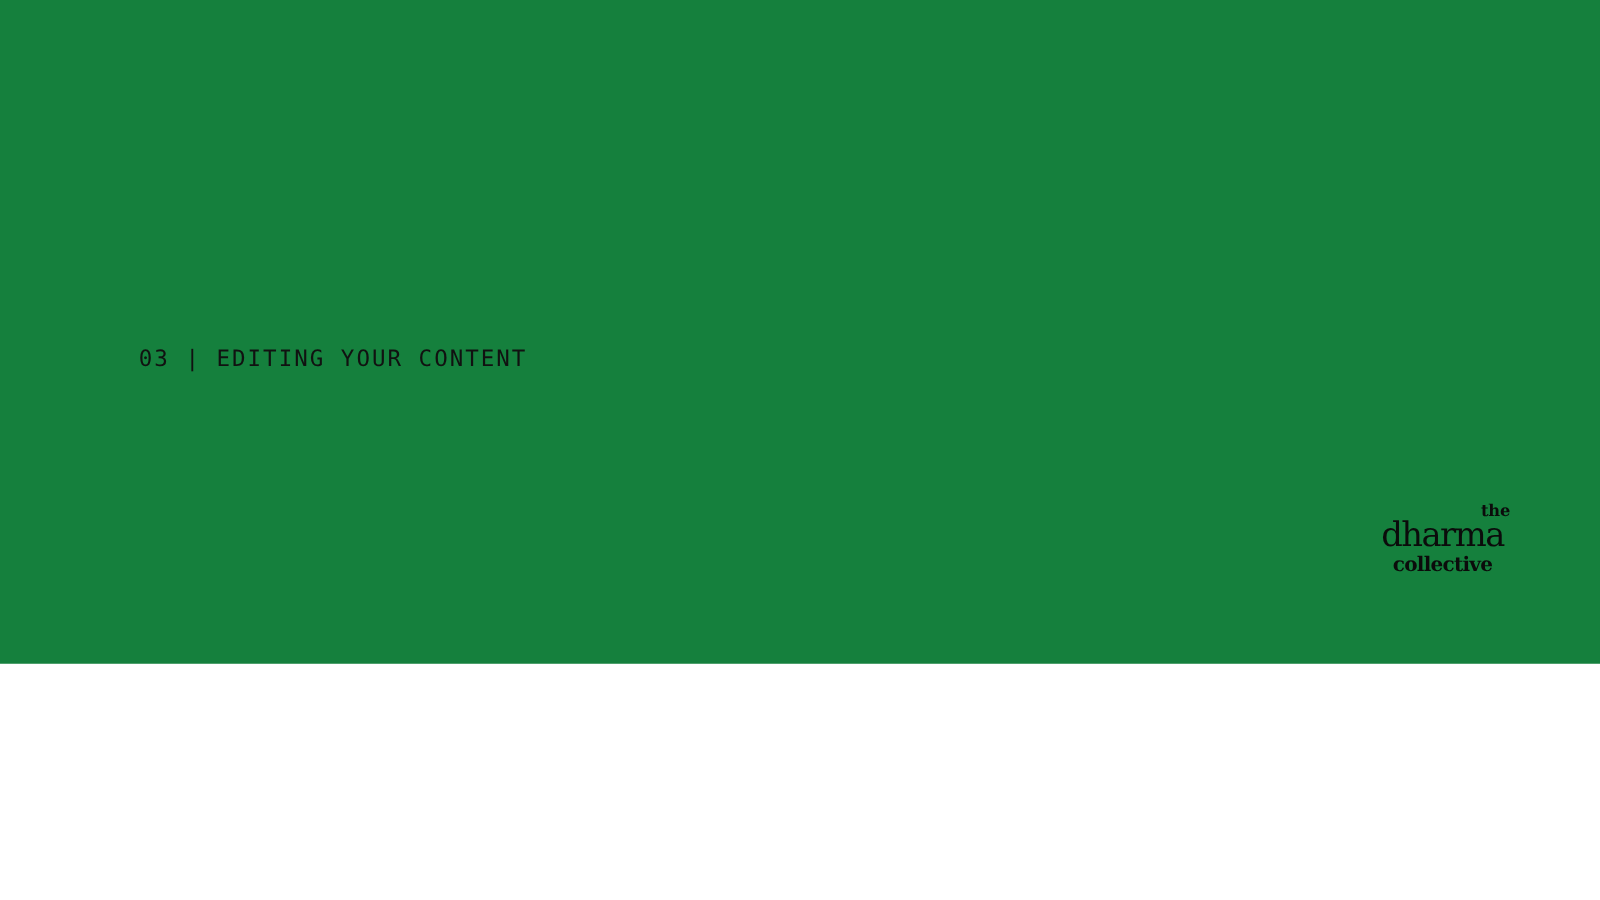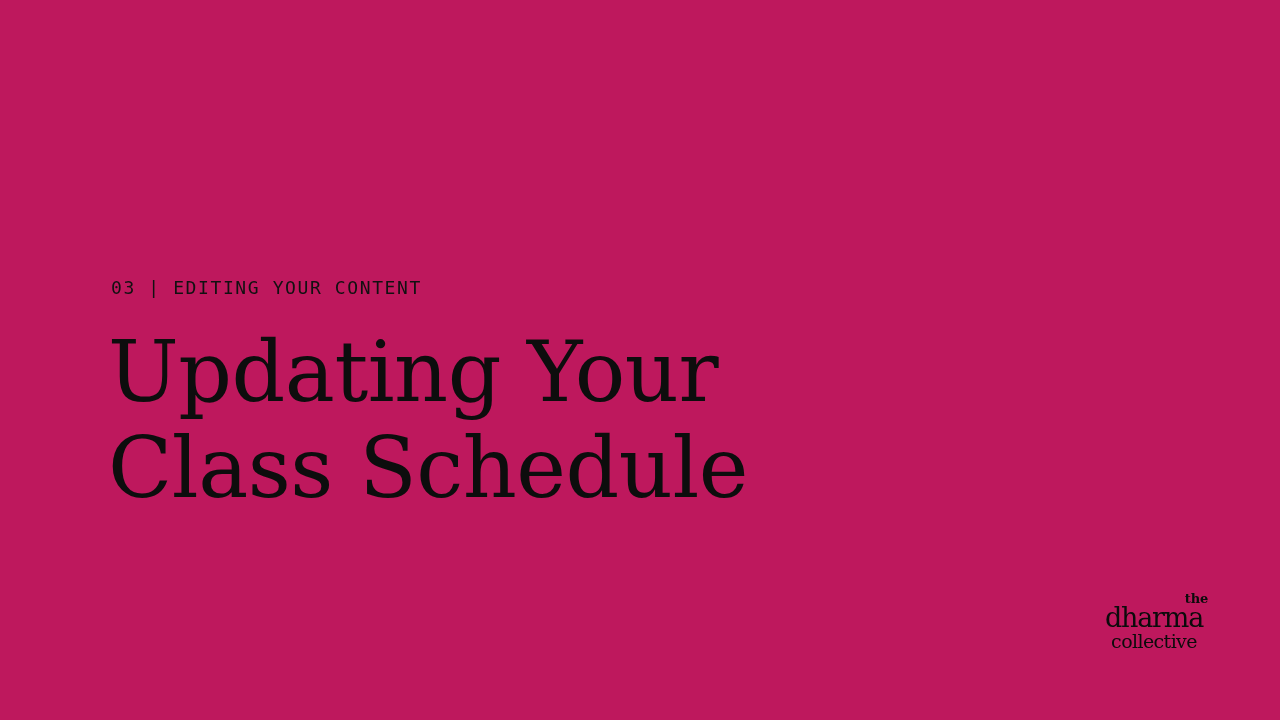--- a/index.html
+++ b/index.html
@@ -9,22 +9,22 @@
   body {
     width: 1280px;
     height: 720px;
     background: #ffffff;
     font-family: "Liberation Sans", sans-serif;
     overflow: hidden;
   }
   .slide {
     position: relative;
     width: 1280px;
-    height: 720px;
-    background: #be185d;
+    height: 531px;
+    background: #15803d;
   }
   .eyebrow {
     position: absolute;
     left: 111px;
     top: 277px;
     font-family: "DejaVu Sans Mono", monospace;
     font-size: 18px;
     letter-spacing: 1.6px;
     color: #111111;
     white-space: nowrap;
@@ -66,37 +66,33 @@
   }
   .logo-main {
     display: block;
     font-size: 27px;
     font-weight: 400;
     line-height: 26px;
     letter-spacing: -1.2px;
   }
   .logo-sub {
     display: block;
-    font-size: 19px;
-    font-weight: 400;
+    font-size: 16px;
+    font-weight: 700;
     line-height: 20px;
     letter-spacing: -0.6px;
   }
 </style>
 </head>
 <body>
 
 <div class="slide">
 
   <div class="eyebrow">03 | EDITING YOUR CONTENT</div>
 
-  <div class="title">
-    <span class="line">Updating Your</span>
-    <span class="line">Class Schedule</span>
-  </div>
 
   <div class="logo">
     <span class="logo-the">the</span>
     <span class="logo-main">dharma</span>
     <span class="logo-sub">collective</span>
   </div>
 
 </div>
 
 </body></html>

